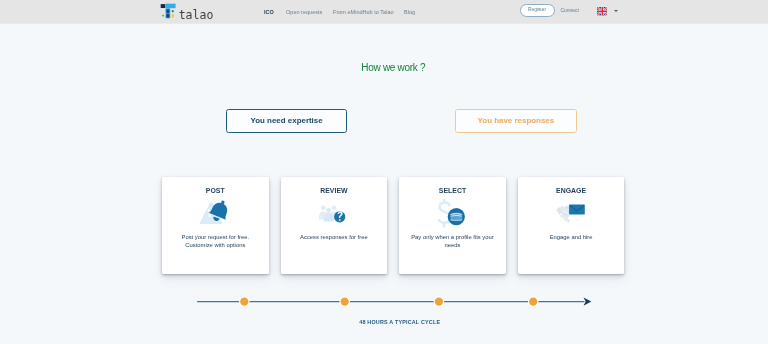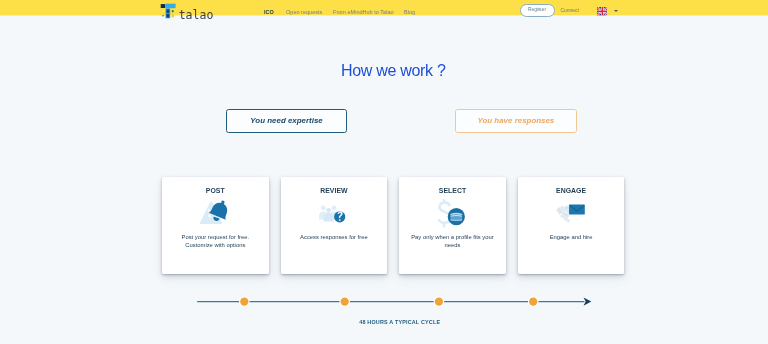--- a/index.html
+++ b/index.html
@@ -5,21 +5,21 @@
   * { margin:0; padding:0; box-sizing:border-box; }
   html,body { width:768px; height:344px; overflow:hidden; }
   body {
     font-family:"Liberation Sans", sans-serif;
     background:#f5f8fb;
     color:#1e3c52;
   }
 
   
   .header {
-    height:16px; background:#fde047; border-bottom:1px solid #e7ebef;
+    height:24px; background:#e5e5e5; border-bottom:1px solid #e7ebef;
     position:relative; width:768px;text-align:center;
   }
   .logo-wrap { position:absolute; left:159.5px; top:2.5px; }
   .logo-mark { width:18px; height:18px; display:block; position:absolute; left:0; top:0; }
   .logo-text {
     font-family:"DejaVu Sans Mono", monospace; font-size:11.5px; color:#3f3f3f;
     line-height:1; position:absolute; left:19.2px; top:7.6px; white-space:nowrap;
   }
   .nav { position:absolute; left:264px; top:-0.3px; height:24px; display:flex; align-items:center; }
   .nav a {
@@ -38,34 +38,33 @@
   .lnk-connect {
     position:absolute; left:560.4px; top:9.2px; font-size:4.95px; color:#5a7a91;
     text-decoration:none; line-height:1; white-space:nowrap;
   }
   .flag { position:absolute; left:596.8px; top:7.3px; width:10.6px; height:8.3px; display:block; }
   .caret { position:absolute; left:613.8px; top:9.9px;
     width:0;height:0;border-left:2.1px solid transparent;border-right:2.1px solid transparent;border-top:2.3px solid #55595c; }
 
   
   .page-title {
-    text-align:center; font-size:16px; color:#1d4ed8; font-weight:400;
+    text-align:center; font-size:10px; color:#15803d; font-weight:400;
     position:absolute; left:18.5px; right:0; top:62.8px; letter-spacing:-0.3px;
     line-height:1;
   }
 
   
   .tabs { position:absolute; top:108.9px; left:225.7px; width:352px; }
   .tab {
     position:absolute; top:0;
     width:121.8px; height:24.3px; border-radius:2.6px; background:#fcfdfe;
     display:flex; align-items:center; justify-content:center;
     font-size:7.9px; font-weight:700; cursor:pointer; letter-spacing:0.02px;
     line-height:1;
-    font-style:italic;
   }
   .tab.sel { left:0;     border:1.5px solid #1f5b7a; color:#17486a; }
   .tab.alt { left:229.3px; border:1px   solid #f2c892; color:#eda85f; }
 
   
   .cards { position:absolute; top:177px; left:162px; width:463px; display:flex; gap:12px; }
   .card {
     width:106.6px; height:97px; background:#ffffff; border-radius:1.5px;
     box-shadow:0 1px 2px rgba(40,60,85,0.30), 0 2px 5px rgba(40,60,85,0.16), 0 5px 11px rgba(40,60,85,0.08);
     position:relative;

